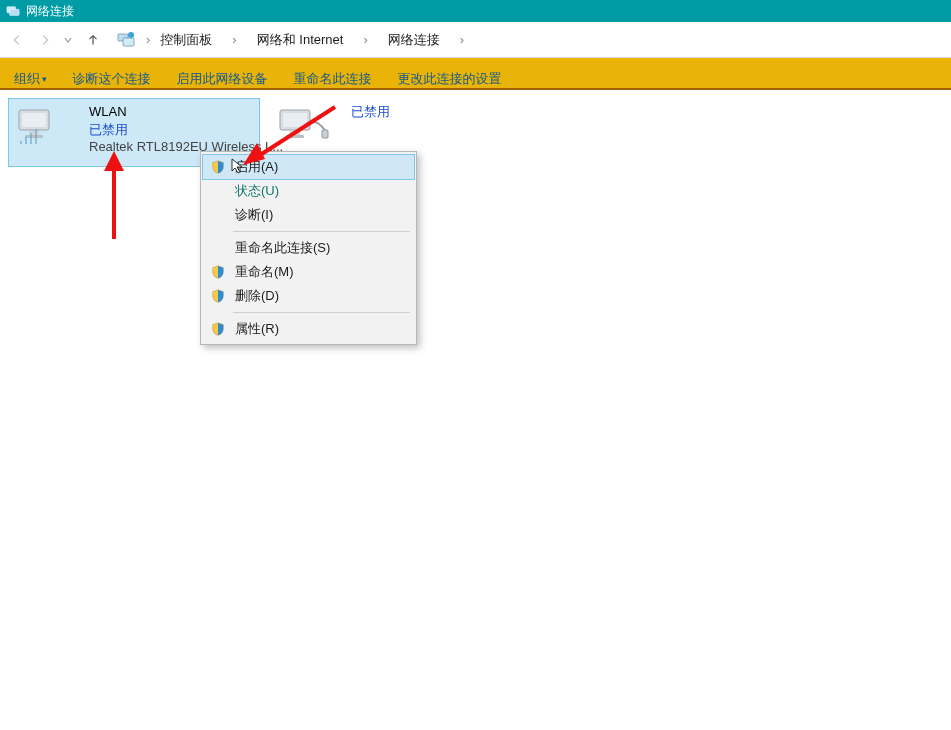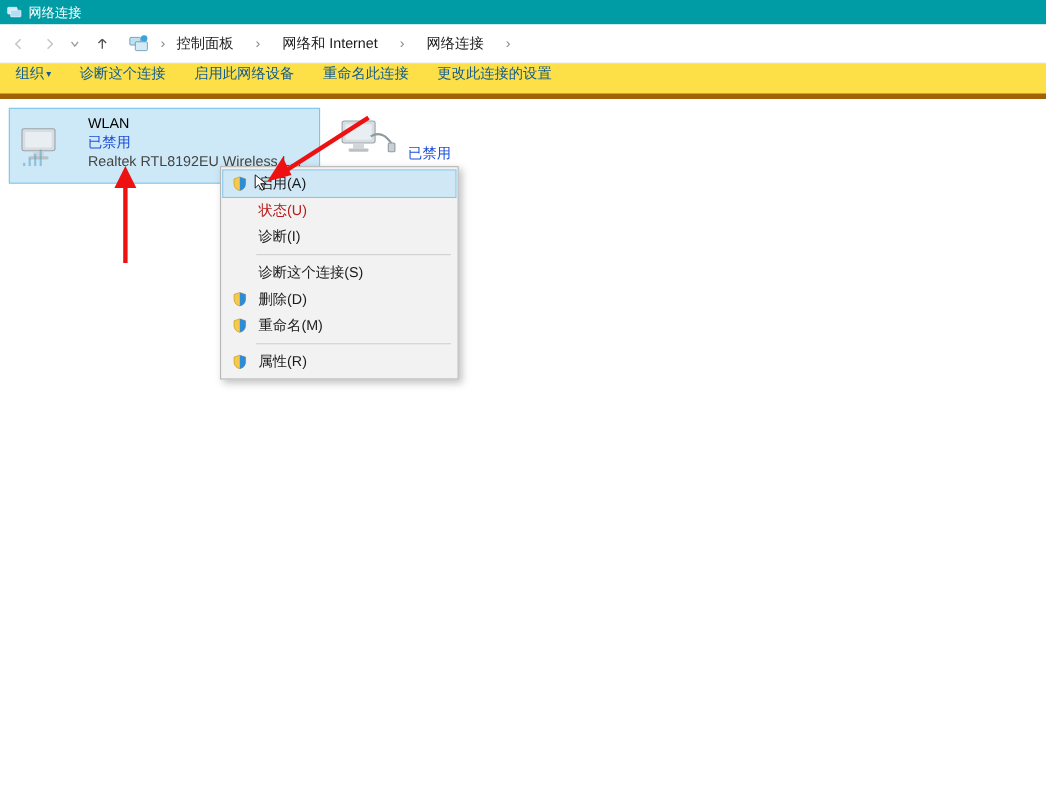--- a/index.html
+++ b/index.html
@@ -54,46 +54,45 @@
     }
     .breadcrumb {
       display: flex; align-items: center; gap: 20px;
       color: #1b1b1b;
     }
     .bc-sep { color: #888; }
     .bc-item { white-space: nowrap; }
     
     .toolbar {
       height: 32px;
-      border-bottom: 5px solid #a16207;
-      display: flex;
-      align-items: flex-start;
+      border-bottom: 2px solid #a16207;
+      display: flex;
+      align-items: flex-end;
       gap: 26px;
       padding: 0 14px;
       color: #135a8f;
-      background: #fde047;
+      background: #eab308;
     }
     .toolbar .tb-item { cursor: default; color: #135a8f; }
     .toolbar .tb-first { display: flex; align-items: center; gap: 2px; }
     .tb-caret { font-size: 9px; color: #135a8f; }
     
     .content {
       position: relative;
       padding: 8px 8px;
       display: flex;
       gap: 8px;
       align-items: flex-start;
     }
     .adapter {
-      width: 283px;
-      display: flex;
-      gap: 9px;
+      width: 252px;
+      display: flex;
+      gap: 20px;
       padding: 4px 6px 10px 6px;
       border: 1px solid transparent;
-      align-items: flex-end;
     }
     .adapter.selected {
       background: #cde8f6;
       border: 1px solid #7fc7ea;
     }
     .adapter .icon-cell {
       width: 56px; height: 46px;
       position: relative;
       display: flex; align-items: center; justify-content: center;
     }
@@ -123,21 +122,21 @@
       align-items: center;
       gap: 8px;
       padding: 0 8px 0 6px;
       color: #1b1b1b;
       font-size: 13px;
     }
     .ctx-item.hover {
       background: #d0e7f6;
       outline: 1px solid #7fc7ea;
     }
-    .ctx-item.disabled { color: #b91c1c; }
+    .ctx-item.disabled { color: #0f766e; }
     .ctx-item .ci-icon {
       width: 18px; height: 18px;
       display: inline-flex; align-items: center; justify-content: center;
     }
     .ctx-sep {
       height: 1px;
       margin: 4px 4px 4px 30px;
       background: #d0d0d0;
     }
     
@@ -275,39 +274,39 @@
     <span class="ci-icon"></span>
     <span>状态(U)</span>
   </div>
   <div class="ctx-item">
     <span class="ci-icon"></span>
     <span>诊断(I)</span>
   </div>
   <div class="ctx-sep"></div>
   <div class="ctx-item">
     <span class="ci-icon"></span>
-    <span>诊断这个连接(S)</span>
+    <span>重命名此连接(S)</span>
   </div>
   <div class="ctx-item">
     <span class="ci-icon">
       <svg class="shield" viewBox="0 0 16 16">
         <path d="M8 1 L14 3 V8 C14 12 11 14.5 8 15 C5 14.5 2 12 2 8 V3 Z" fill="#f7c94b" stroke="#b58f1e" stroke-width="0.6"></path>
         <path d="M8 1 L14 3 V8 C14 12 11 14.5 8 15 Z" fill="#2e8bd6"></path>
       </svg>
     </span>
-    <span>删除(D)</span>
+    <span>重命名(M)</span>
   </div>
   <div class="ctx-item">
     <span class="ci-icon">
       <svg class="shield" viewBox="0 0 16 16">
         <path d="M8 1 L14 3 V8 C14 12 11 14.5 8 15 C5 14.5 2 12 2 8 V3 Z" fill="#f7c94b" stroke="#b58f1e" stroke-width="0.6"></path>
         <path d="M8 1 L14 3 V8 C14 12 11 14.5 8 15 Z" fill="#2e8bd6"></path>
       </svg>
     </span>
-    <span>重命名(M)</span>
+    <span>删除(D)</span>
   </div>
   <div class="ctx-sep"></div>
   <div class="ctx-item">
     <span class="ci-icon">
       <svg class="shield" viewBox="0 0 16 16">
         <path d="M8 1 L14 3 V8 C14 12 11 14.5 8 15 C5 14.5 2 12 2 8 V3 Z" fill="#f7c94b" stroke="#b58f1e" stroke-width="0.6"></path>
         <path d="M8 1 L14 3 V8 C14 12 11 14.5 8 15 Z" fill="#2e8bd6"></path>
       </svg>
     </span>
     <span>属性(R)</span>

